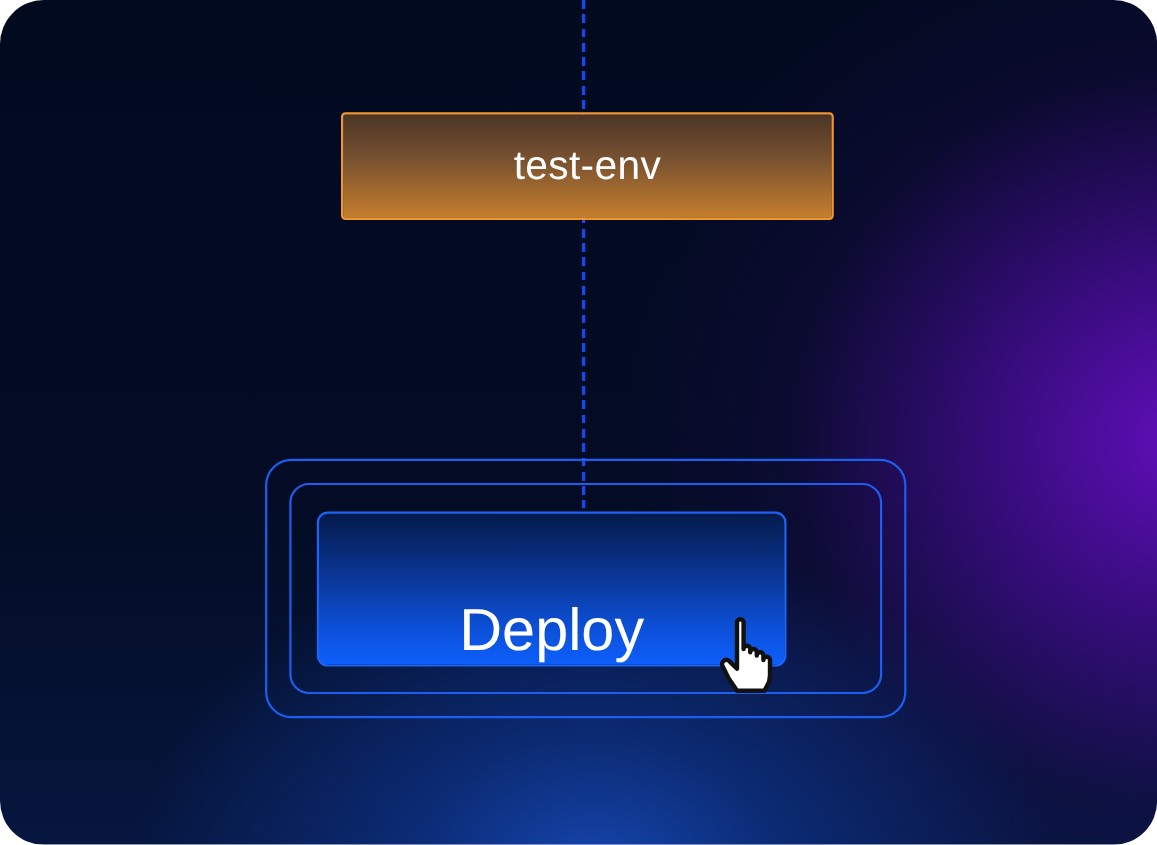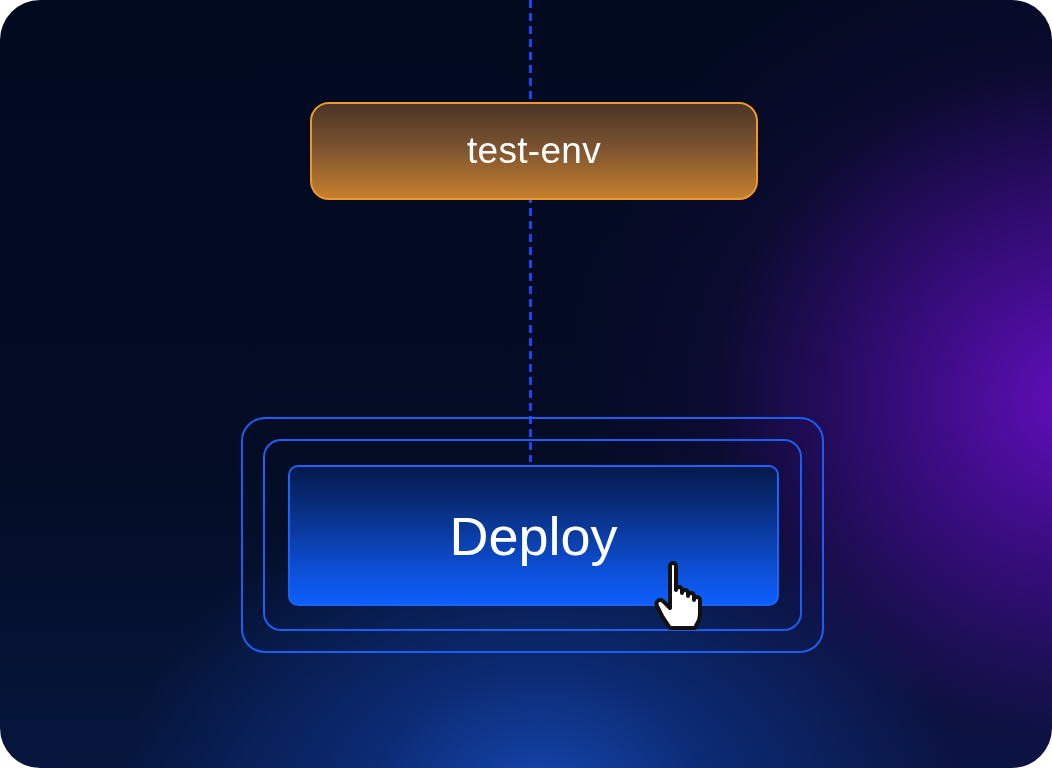--- a/index.html
+++ b/index.html
@@ -11,45 +11,45 @@
       radial-gradient(ellipse 420px 300px at 540px 790px, rgba(22,72,180,0.95) 0%, rgba(14,52,140,0.7) 40%, rgba(8,30,90,0) 100%),
       radial-gradient(ellipse 520px 480px at 1080px 400px, rgba(98,14,188,1) 0%, rgba(70,12,150,0.75) 35%, rgba(30,10,80,0.3) 70%, rgba(4,12,36,0) 100%),
       linear-gradient(180deg, #020a20 0%, #030c24 60%, #06163e 100%);
   }
   .dash {
     position: absolute; left: 529px; top: 0; width: 3px; height: 462px;
     background: repeating-linear-gradient(180deg, #1648ee 0px, #1648ee 8px, transparent 8px, transparent 13px);
   }
   .env-box {
     position: absolute; left: 310px; width: 448px; height: 98px;
-    border-radius: 19px; box-sizing: border-box;
+    border-radius: 4px; box-sizing: border-box;
     display: flex; align-items: center; justify-content: center;
     color: #ffffff; font-size: 37px; letter-spacing: 0.3px;
   }
   .env-test {
     top: 102px; border: 2px solid #f0962e;
     background: linear-gradient(180deg, #4a3526 0%, #7a5230 45%, #c67f2e 100%);
   }
   .env-live {
     top: 259px; border: 2px solid #52d29a;
     background: linear-gradient(180deg, #1e4a48 0%, #2e7a62 50%, #47b98a 100%);
   }
   .ring-outer {
     position: absolute; left: 241px; top: 417px; width: 583px; height: 236px;
     border: 2px solid #1b5ef0; border-radius: 24px; box-sizing: border-box;
   }
   .ring-mid {
     position: absolute; left: 263px; top: 439px; width: 539px; height: 192px;
     border: 2px solid #1b5ef0; border-radius: 18px; box-sizing: border-box;
   }
   .deploy-btn {
-    position: absolute; left: 288px; top: 465px; width: 491px; height: 141px;
+    position: absolute; left: 288px; top: 465px; width: 427px; height: 141px;
     border: 2px solid #1d63f5; border-radius: 10px; box-sizing: border-box;
     background: linear-gradient(180deg, #041a4c 0%, #0a3592 40%, #0c4fd6 75%, #0d5ffb 100%);
-    display: flex; align-items: center; justify-content: center;
+    display: flex; align-items: flex-end; justify-content: center;
     color: #ffffff; font-size: 54px; cursor: pointer;
   }
   .cursor {
     position: absolute; left: 652px; top: 560px; width: 60px; height: 72px;
   }
 </style>
 </head>
 <body>
 
 <div class="card">

